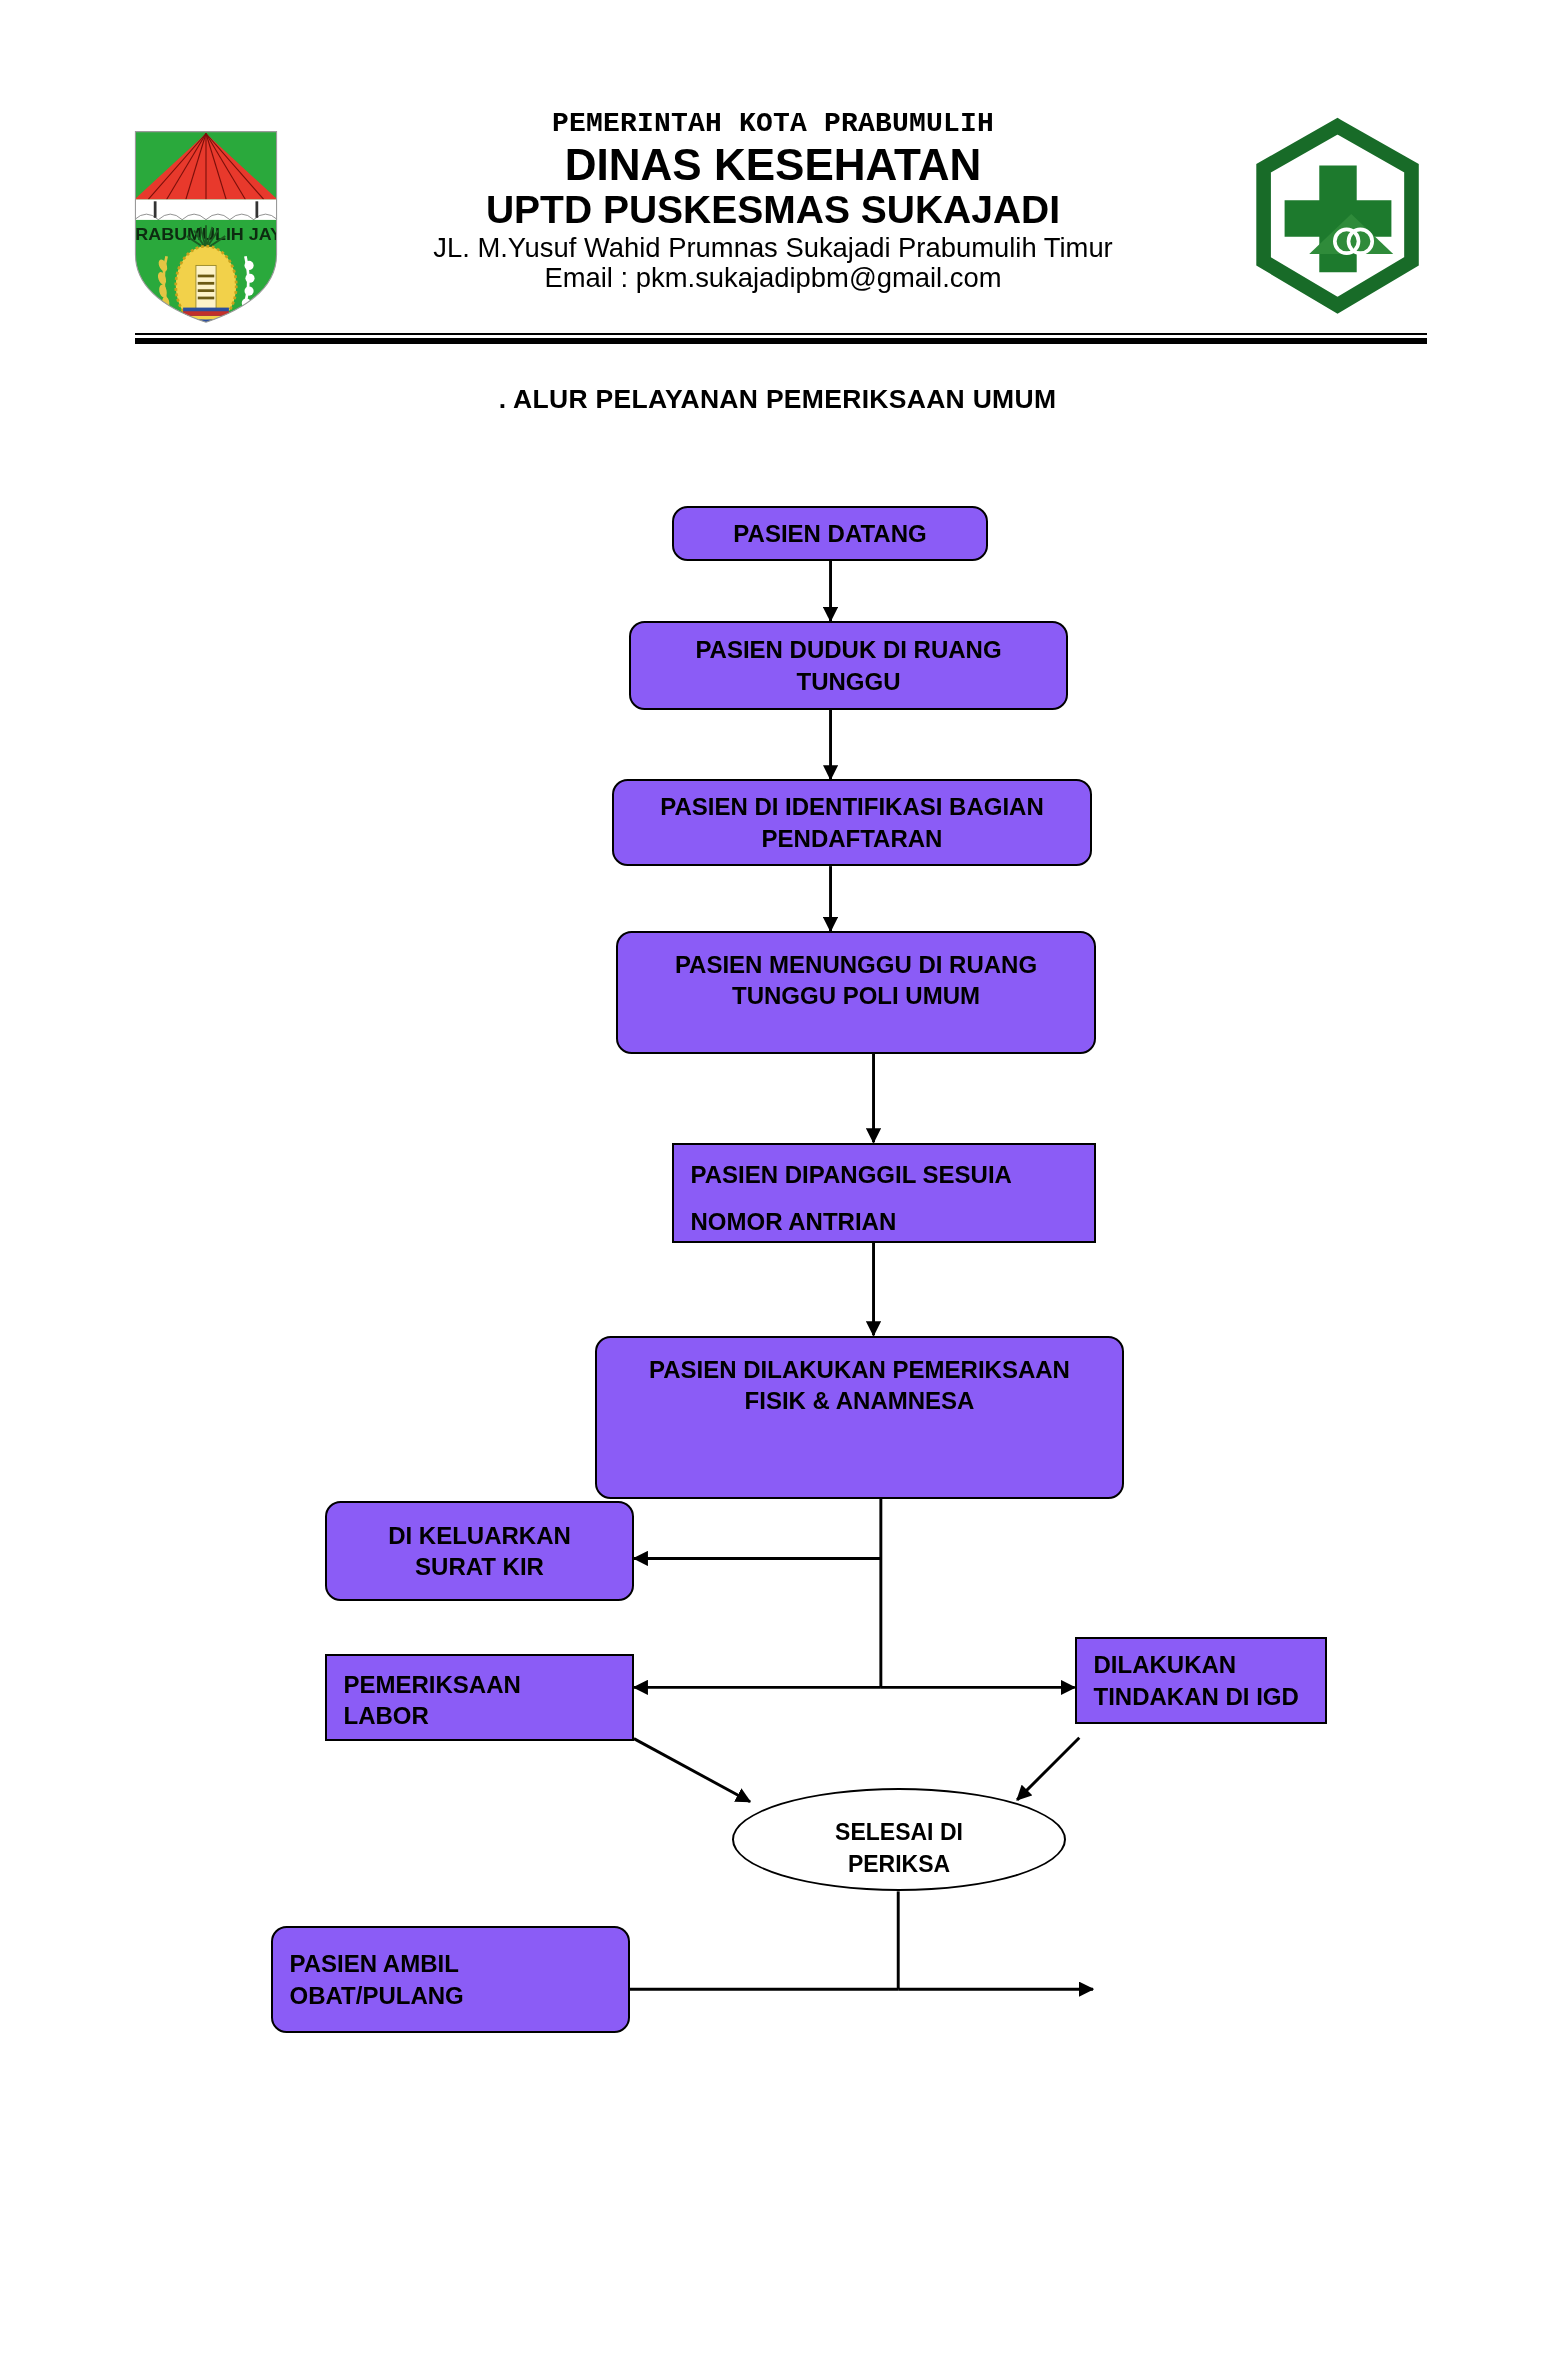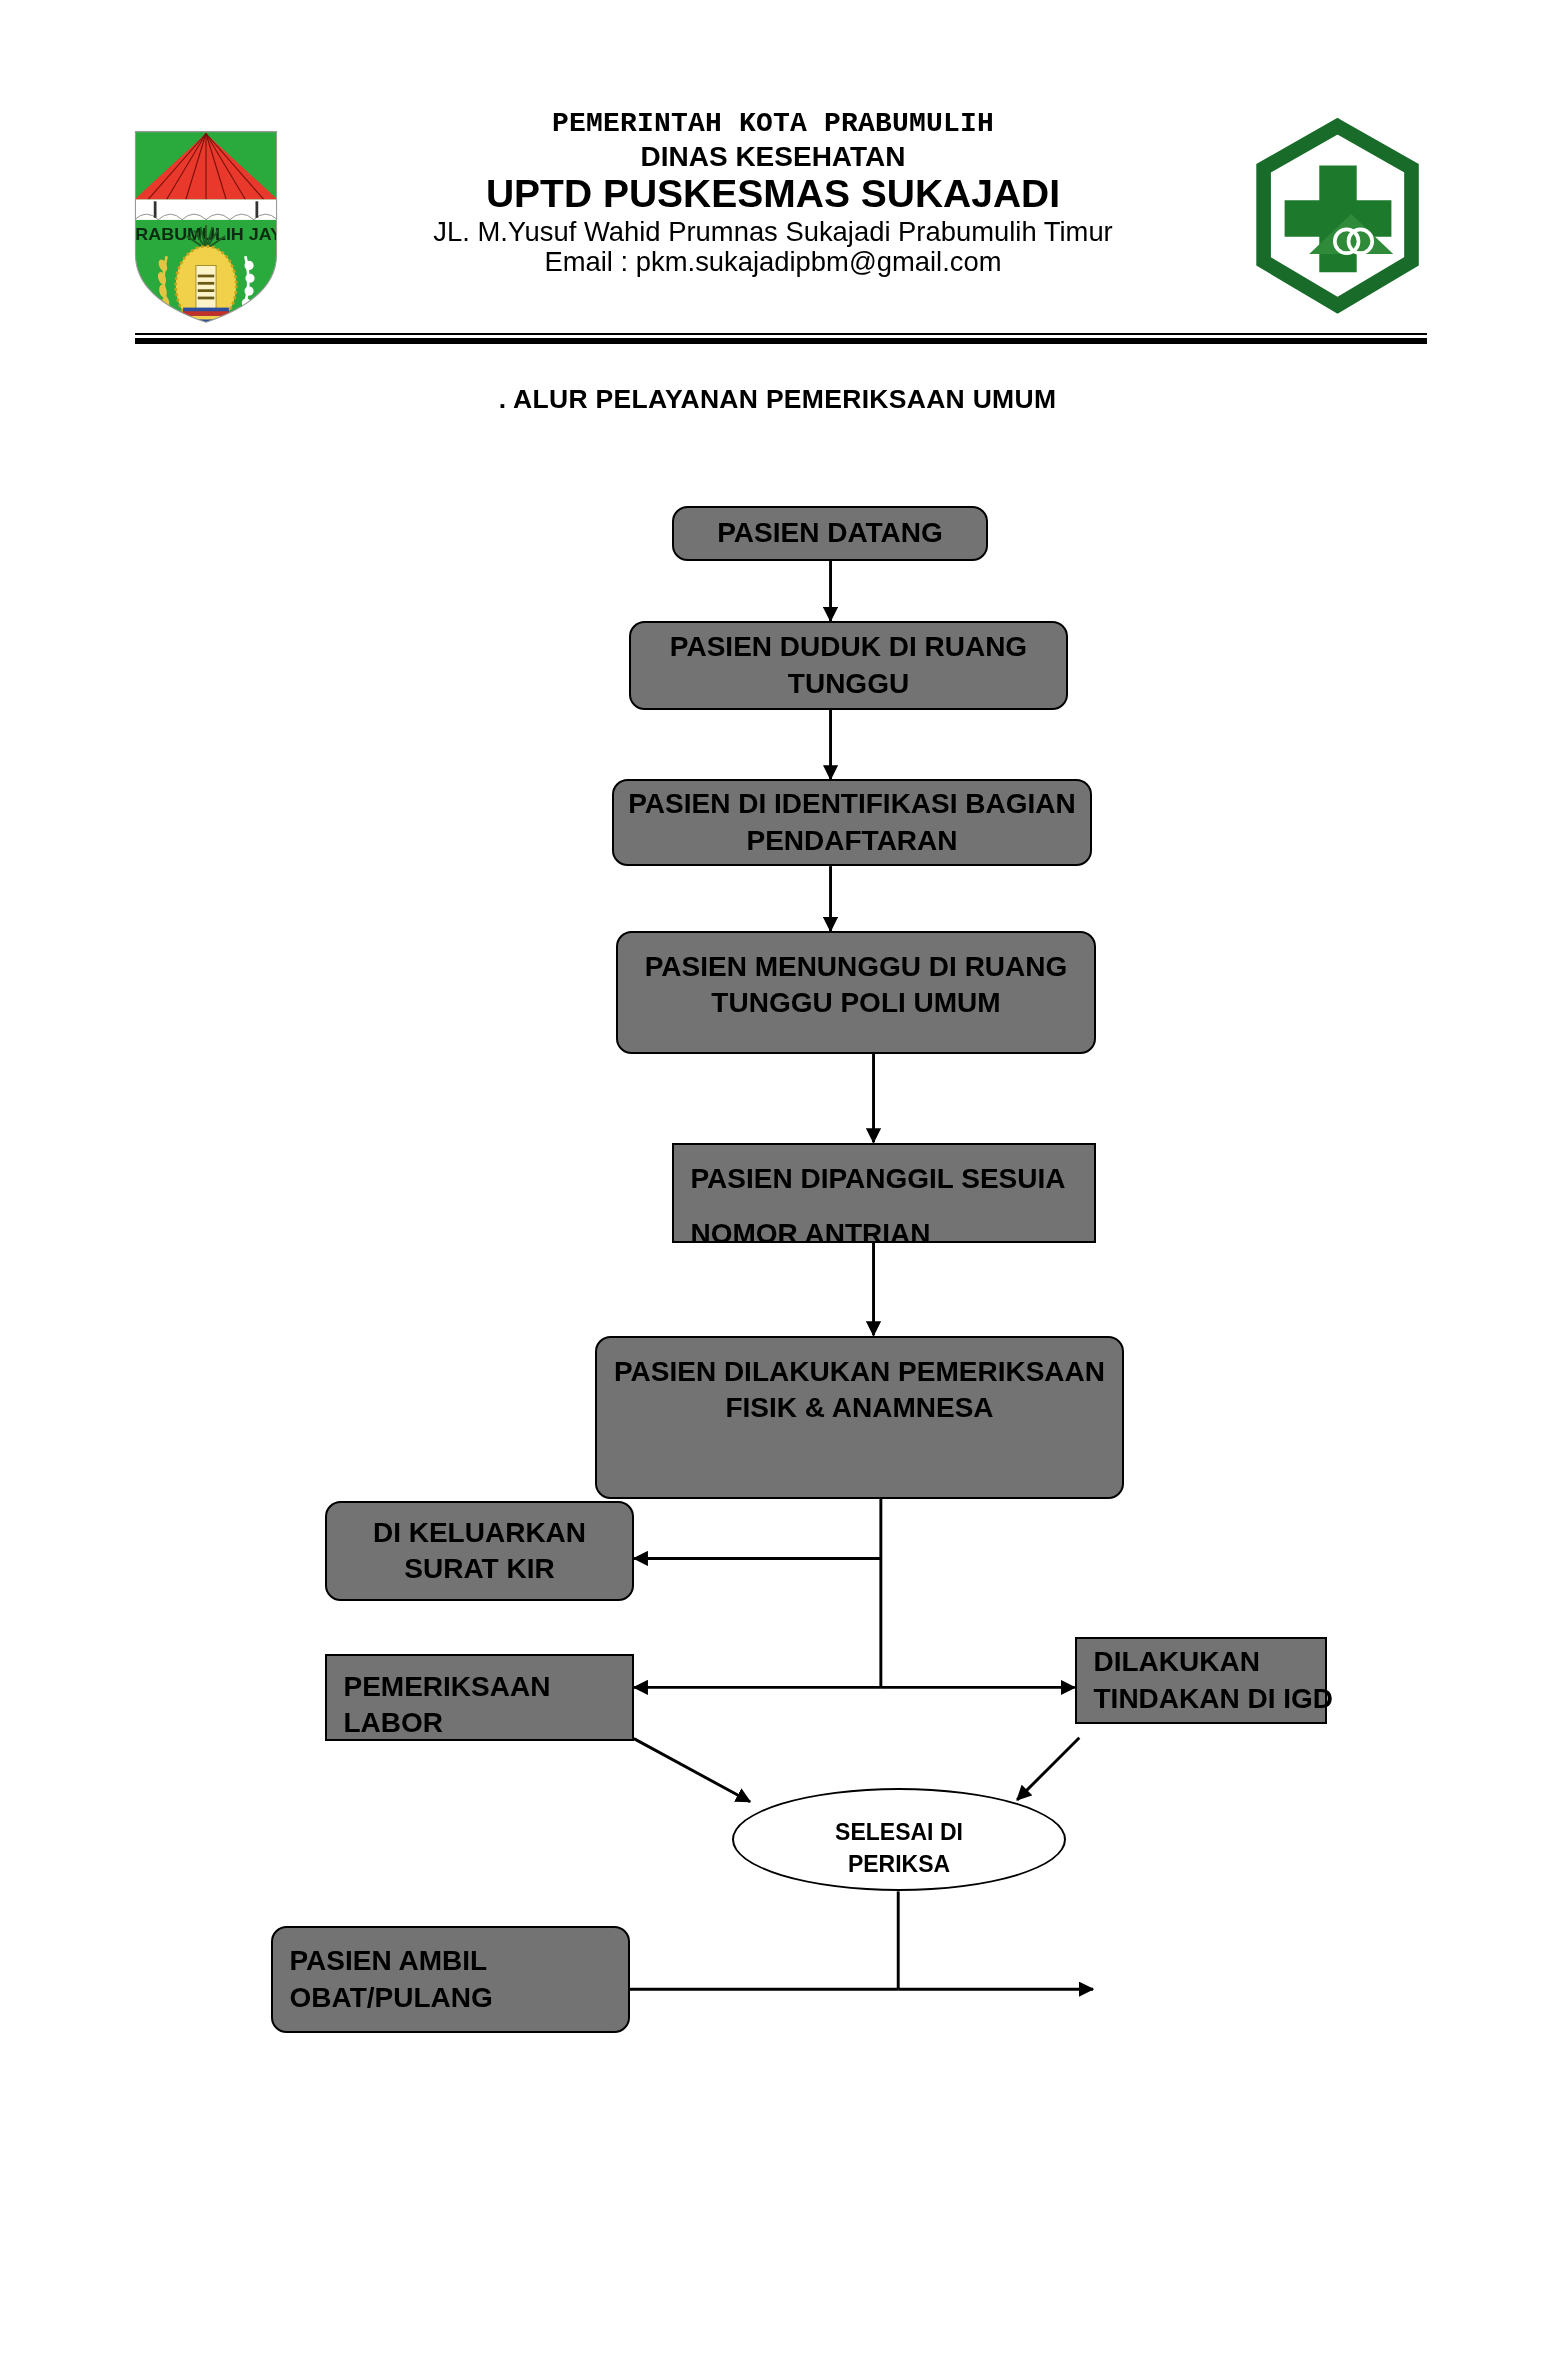--- a/index.html
+++ b/index.html
@@ -47,21 +47,21 @@
     line-height: 1.0;
   }
   .hl1 {
     font-size: 28px;
     font-weight: bold;
     letter-spacing: 0.2px;
     padding-bottom: 4.6px;
     font-family: Liberation Mono, monospace;
   }
   .hl2 {
-    font-size: 28px;
+    font-size: 44px;
     font-weight: bold;
     padding-bottom: 3.7px;
   }
   .hl3 {
     font-size: 39px;
     font-weight: bold;
     padding-bottom: 4.6px;
   }
   .hl4 {
     font-size: 27.4px;
@@ -106,23 +106,23 @@
   #flow {
     position: absolute;
     left: 0;
     top: 0;
     width: 1555px;
     height: 2377px;
   }
   .node {
     position: absolute;
     border: 2.4px solid #000;
-    background: #737373;
+    background: #8b5cf6;
     box-sizing: border-box;
-    font-size: 28px;
+    font-size: 24px;
     font-weight: bold;
     line-height: 1.30;
     display: flex;
     flex-direction: column;
   }
   .node.rounded { border-radius: 15.6px; }
   .node.square  { border-radius: 0; }
   .node .txt { width: 100%; }
   .node.ctr  { align-items: center; }
   .node.ctr .txt { text-align: center; }

